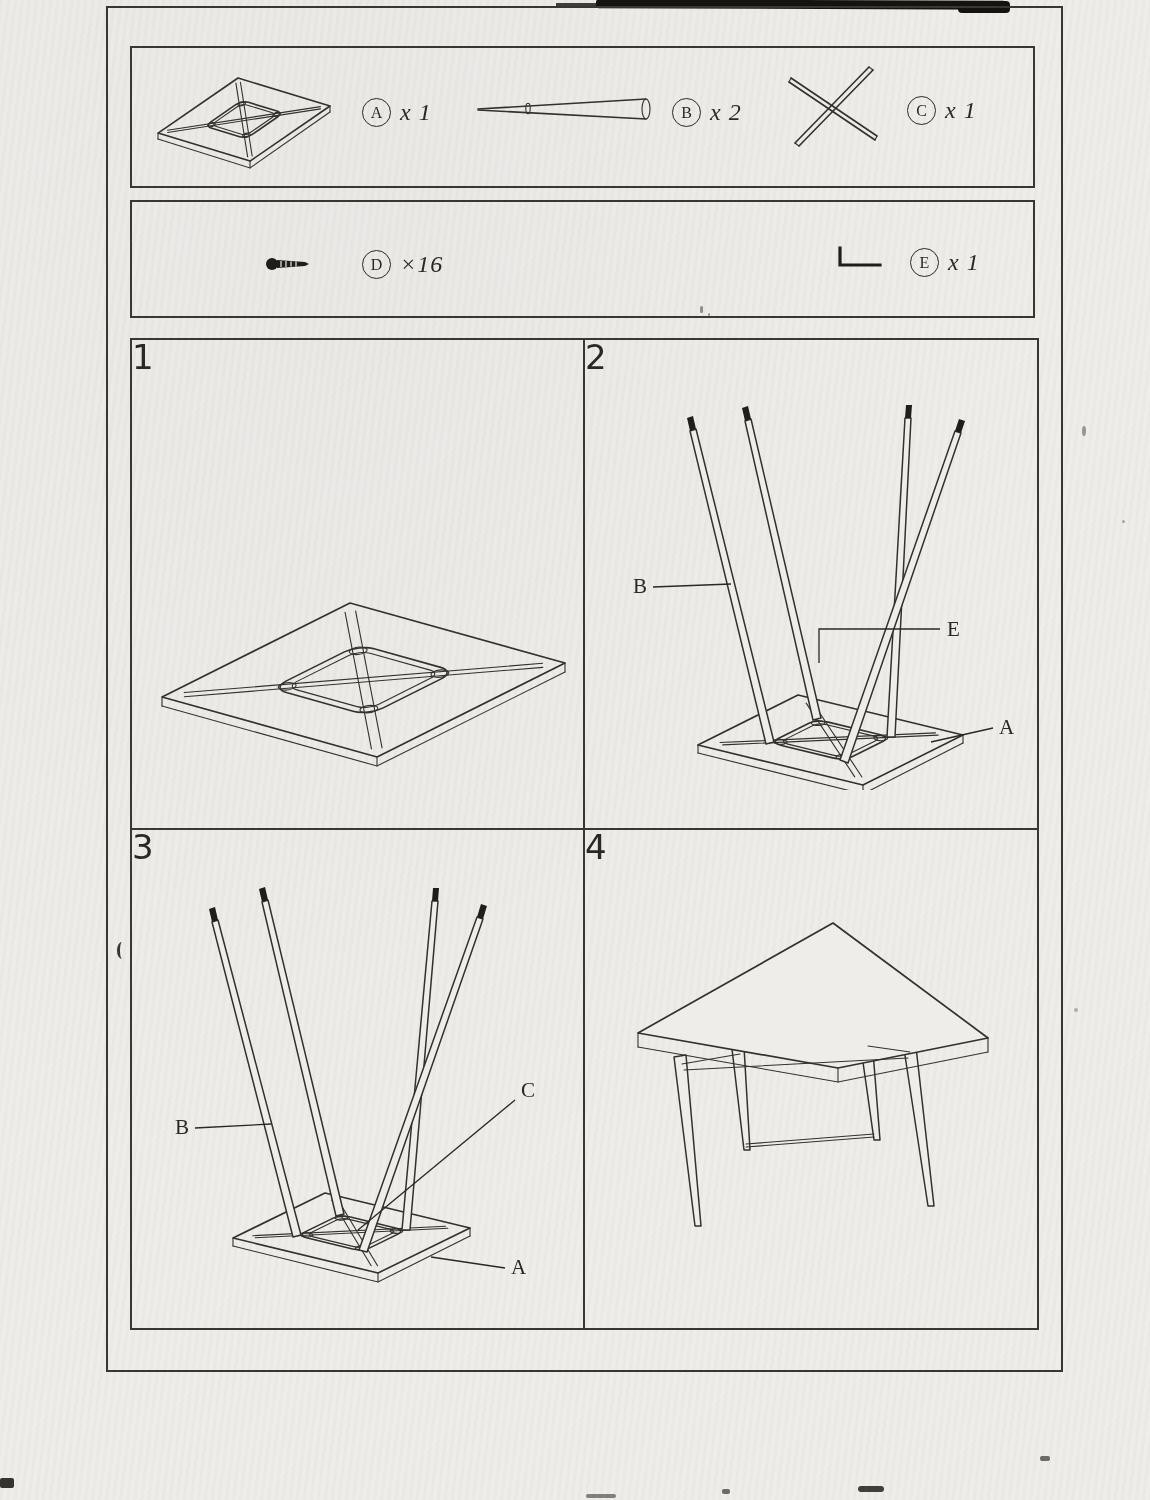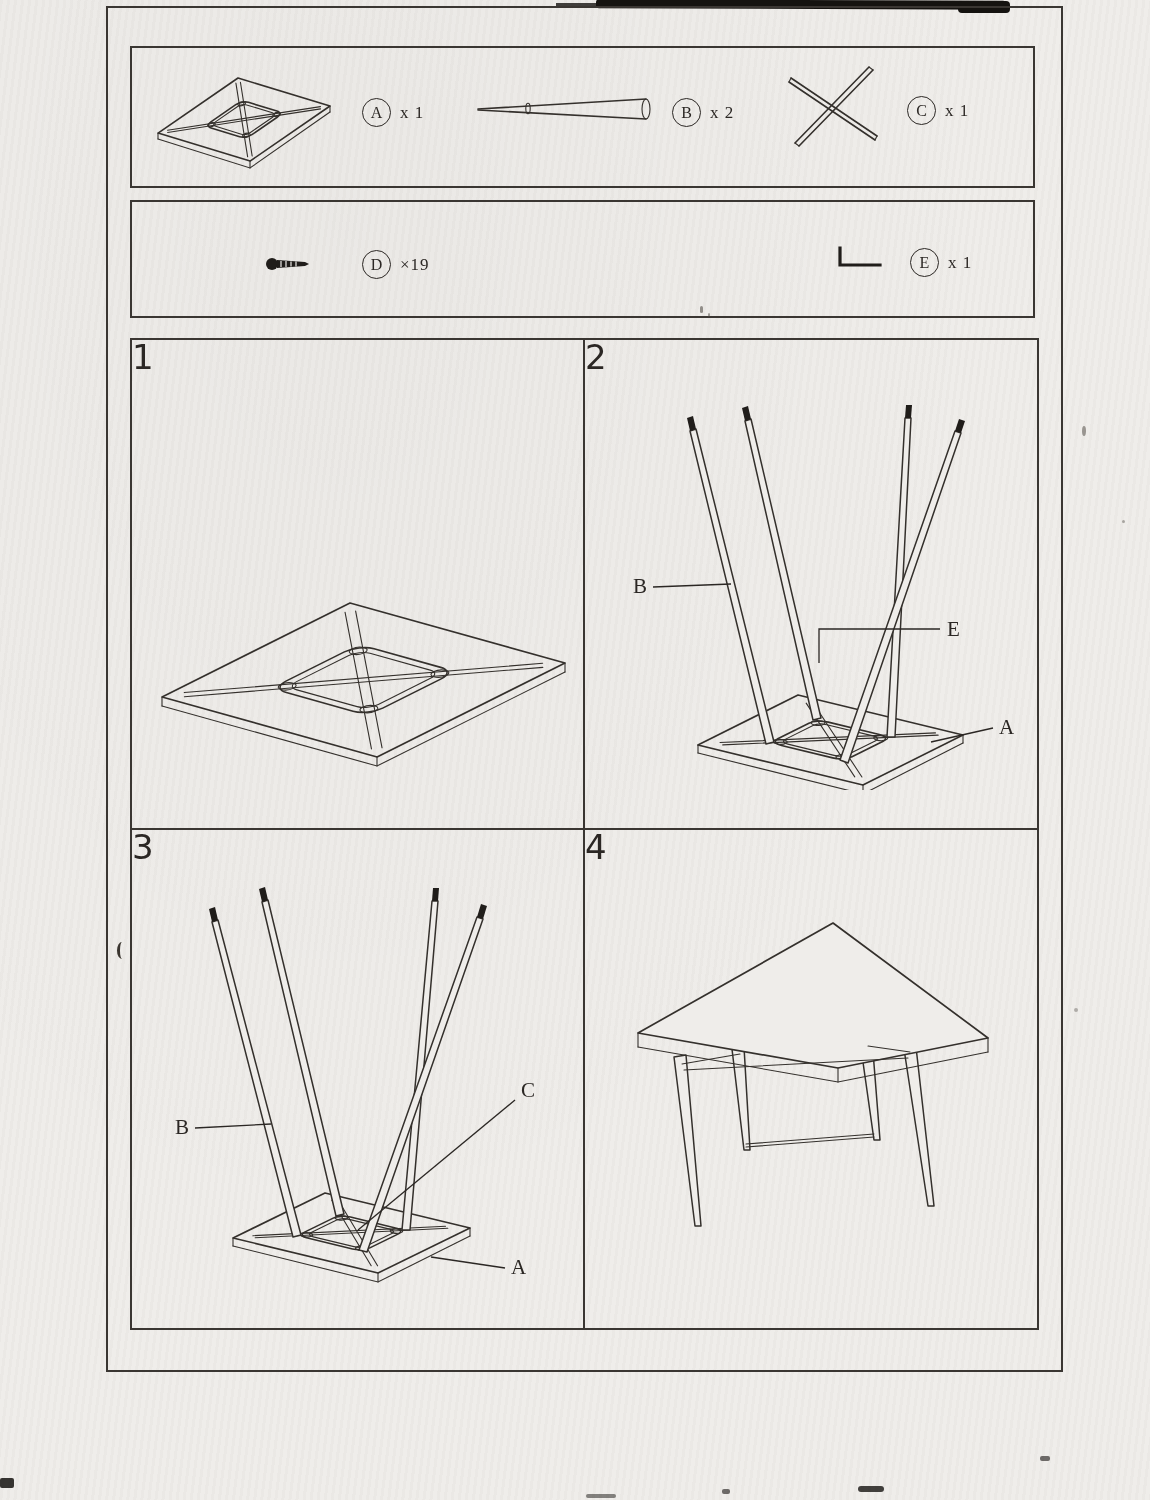--- a/index.html
+++ b/index.html
@@ -12,21 +12,21 @@
     font-family:"Liberation Serif",serif;color:#2b2724;
   }
   .frame{position:absolute;border:2px solid #3a3632;background:transparent;}
   .box{position:absolute;border:2px solid #3a3632;}
   .circle-letter{
     display:inline-flex;align-items:center;justify-content:center;
     width:27px;height:27px;border:1.7px solid #2b2724;border-radius:50%;
     font-size:16px;font-family:"Liberation Serif",serif;flex:none;
   }
   .part-entry{position:absolute;display:flex;align-items:center;gap:9px;}
-  .qty{font-size:17px;letter-spacing:1px;}
+  .qty{font-size:24px;letter-spacing:1px;font-style:italic;}
   .icon-abs{position:absolute;}
   .step-number{
     position:absolute;font-family:"DejaVu Sans",sans-serif;
     font-size:34px;color:#2b2724;line-height:1;
   }
   .cell{position:relative;}
   .cell-1,.cell-3{border-right:2px solid #3a3632;}
   .cell-1,.cell-2{border-bottom:2px solid #3a3632;}
   .steps-grid{
     position:absolute;left:130px;top:338px;width:905px;height:988px;
@@ -115,21 +115,21 @@
     <circle class="inkfill" cx="7" cy="10" r="6"></circle>
     <polygon class="inkfill" points="12,6 40,8 44,10 40,12 12,14"></polygon>
     <line x1="16" y1="7" x2="16" y2="13" stroke="#efedea" stroke-width="1.2"></line>
     <line x1="21" y1="7" x2="21" y2="13" stroke="#efedea" stroke-width="1.2"></line>
     <line x1="26" y1="7.5" x2="26" y2="12.5" stroke="#efedea" stroke-width="1.2"></line>
     <line x1="31" y1="7.5" x2="31" y2="12.5" stroke="#efedea" stroke-width="1.2"></line>
   </svg>
 
   <div class="part-entry" style="left:230px;top:48px;">
     <span class="circle-letter">D</span>
-    <span class="qty">×19</span>
+    <span class="qty">×16</span>
   </div>
 
   <svg class="icon-abs" style="left:698px;top:42px;" width="56" height="30" viewBox="0 0 56 30">
     <polyline points="10,4 10,21 50,21" fill="none" stroke="#201d1a" stroke-width="3.2" stroke-linecap="square" stroke-linejoin="miter"></polyline>
   </svg>
 
   <div class="part-entry" style="left:778px;top:46px;">
     <span class="circle-letter">E</span>
     <span class="qty">x 1</span>
   </div>

